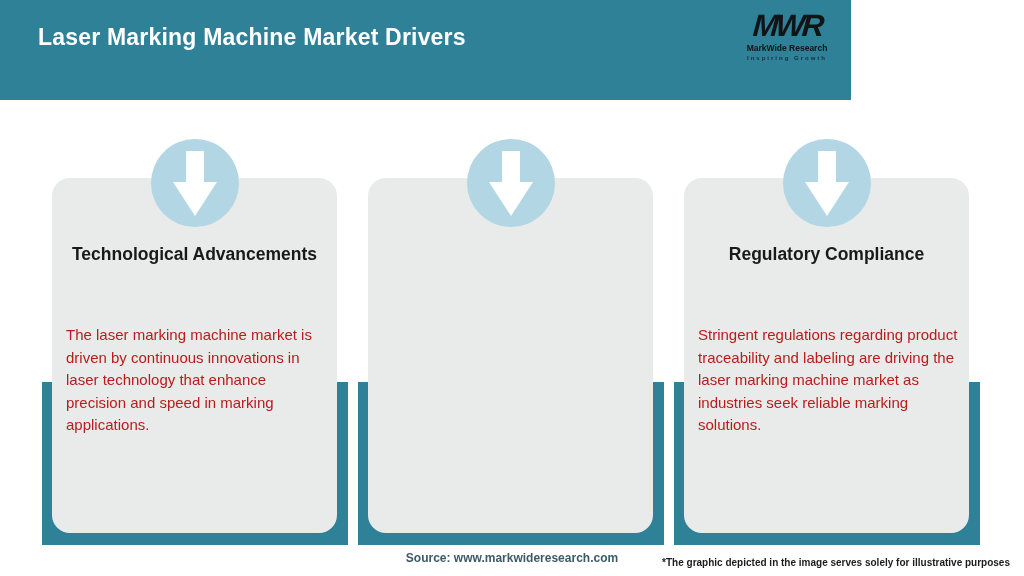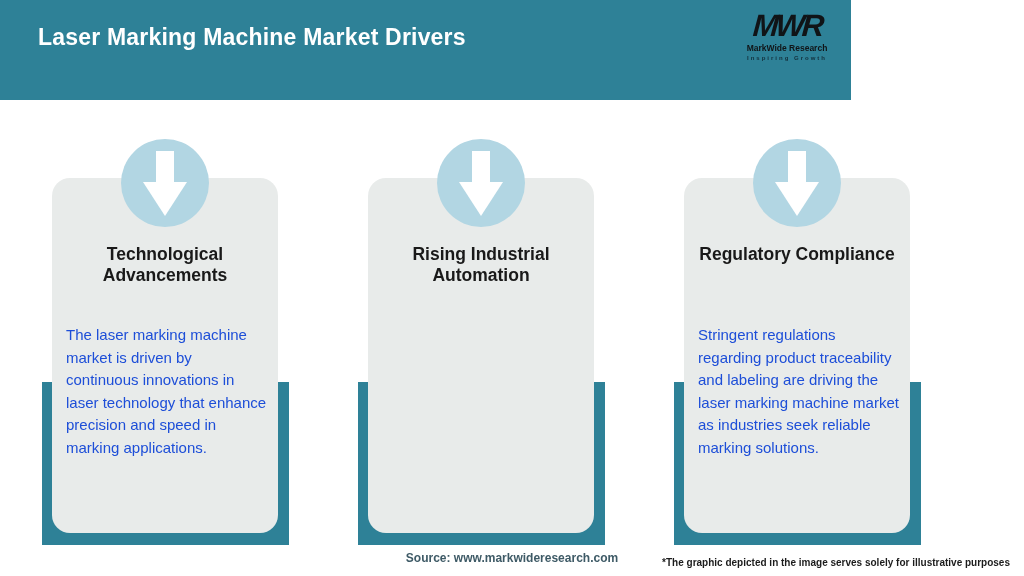--- a/index.html
+++ b/index.html
@@ -54,21 +54,21 @@
     font-size: 6px;
     font-weight: bold;
     letter-spacing: 2px;
     color: #13303c;
     white-space: nowrap;
   }
   
   .card-wrap {
     position: absolute;
     top: 178px;
-    width: 226px;
+    width: 285px;
     height: 355px;
   }
   .card-wrap.c1 { left: 52px; }
   .card-wrap.c2 { left: 368px; }
   .card-wrap.c3 { left: 684px; }
   .backing {
     position: absolute;
     left: -10px; right: -11px;
     top: 204px; height: 163px;
     background: #2E8197;
@@ -102,21 +102,21 @@
     font-size: 17.5px;
     font-weight: bold;
     color: #191919;
     z-index: 2;
   }
   .card-body {
     position: absolute;
     top: 146px; left: 14px; right: 11px;
     font-size: 15px;
     line-height: 22.5px;
-    color: #1d4ed8;
+    color: #b91c1c;
     z-index: 2;
   }
   
   .source-note {
     position: absolute;
     left: 0; right: 0;
     top: 551px;
     text-align: center;
     font-size: 12px;
     font-weight: bold;
@@ -162,21 +162,20 @@
   <div class="backing"></div>
   <div class="card"></div>
   <div class="circle">
     <span>
       <svg class="arrow-icon" width="46" height="66" viewBox="0 0 46 66">
         <rect x="14" y="0" width="18" height="33" fill="#ffffff"></rect>
         <polygon points="1,31 45,31 23,65" fill="#ffffff"></polygon>
       </svg>
     </span>
   </div>
-  <div class="card-title">Rising Industrial Automation</div>
 </div>
 
 <div class="card-wrap c3">
   <div class="backing"></div>
   <div class="card"></div>
   <div class="circle">
     <span>
       <svg class="arrow-icon" width="46" height="66" viewBox="0 0 46 66">
         <rect x="14" y="0" width="18" height="33" fill="#ffffff"></rect>
         <polygon points="1,31 45,31 23,65" fill="#ffffff"></polygon>

